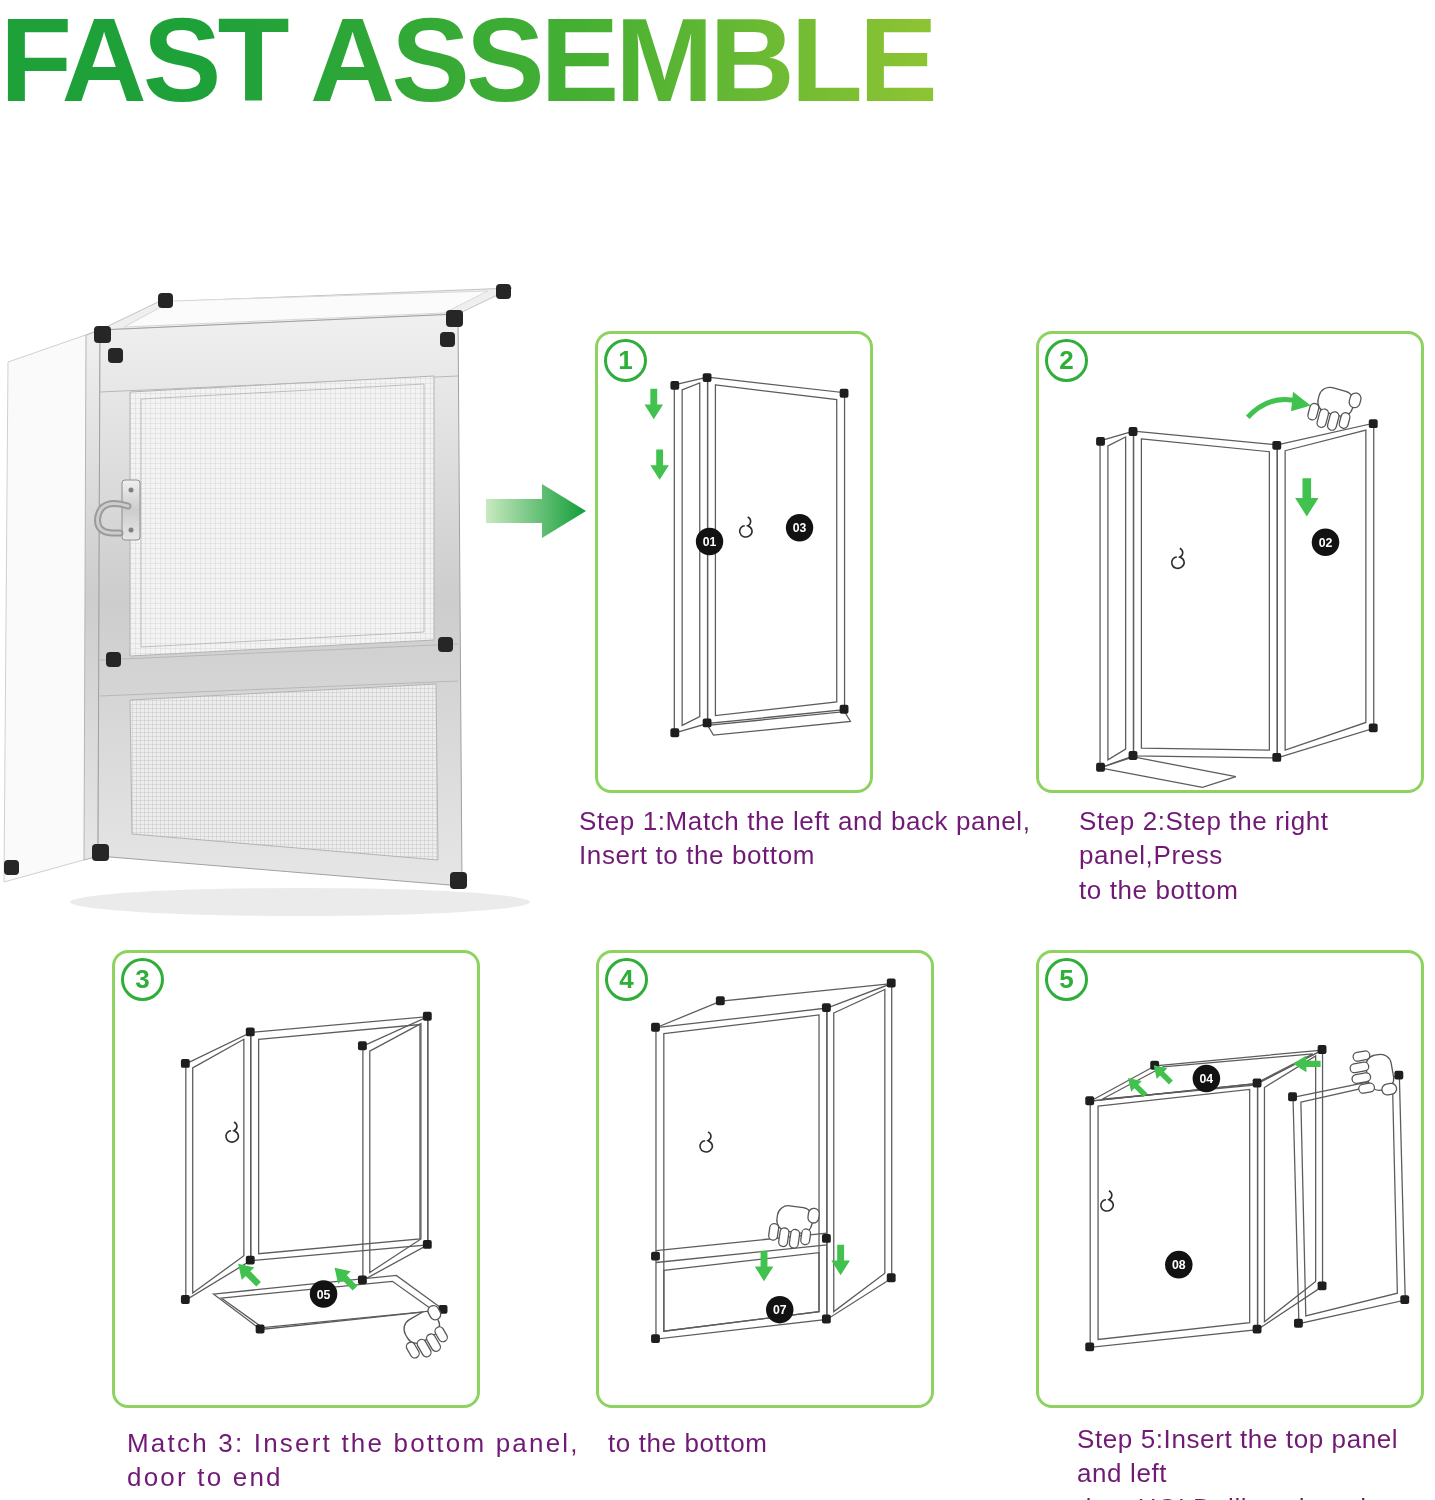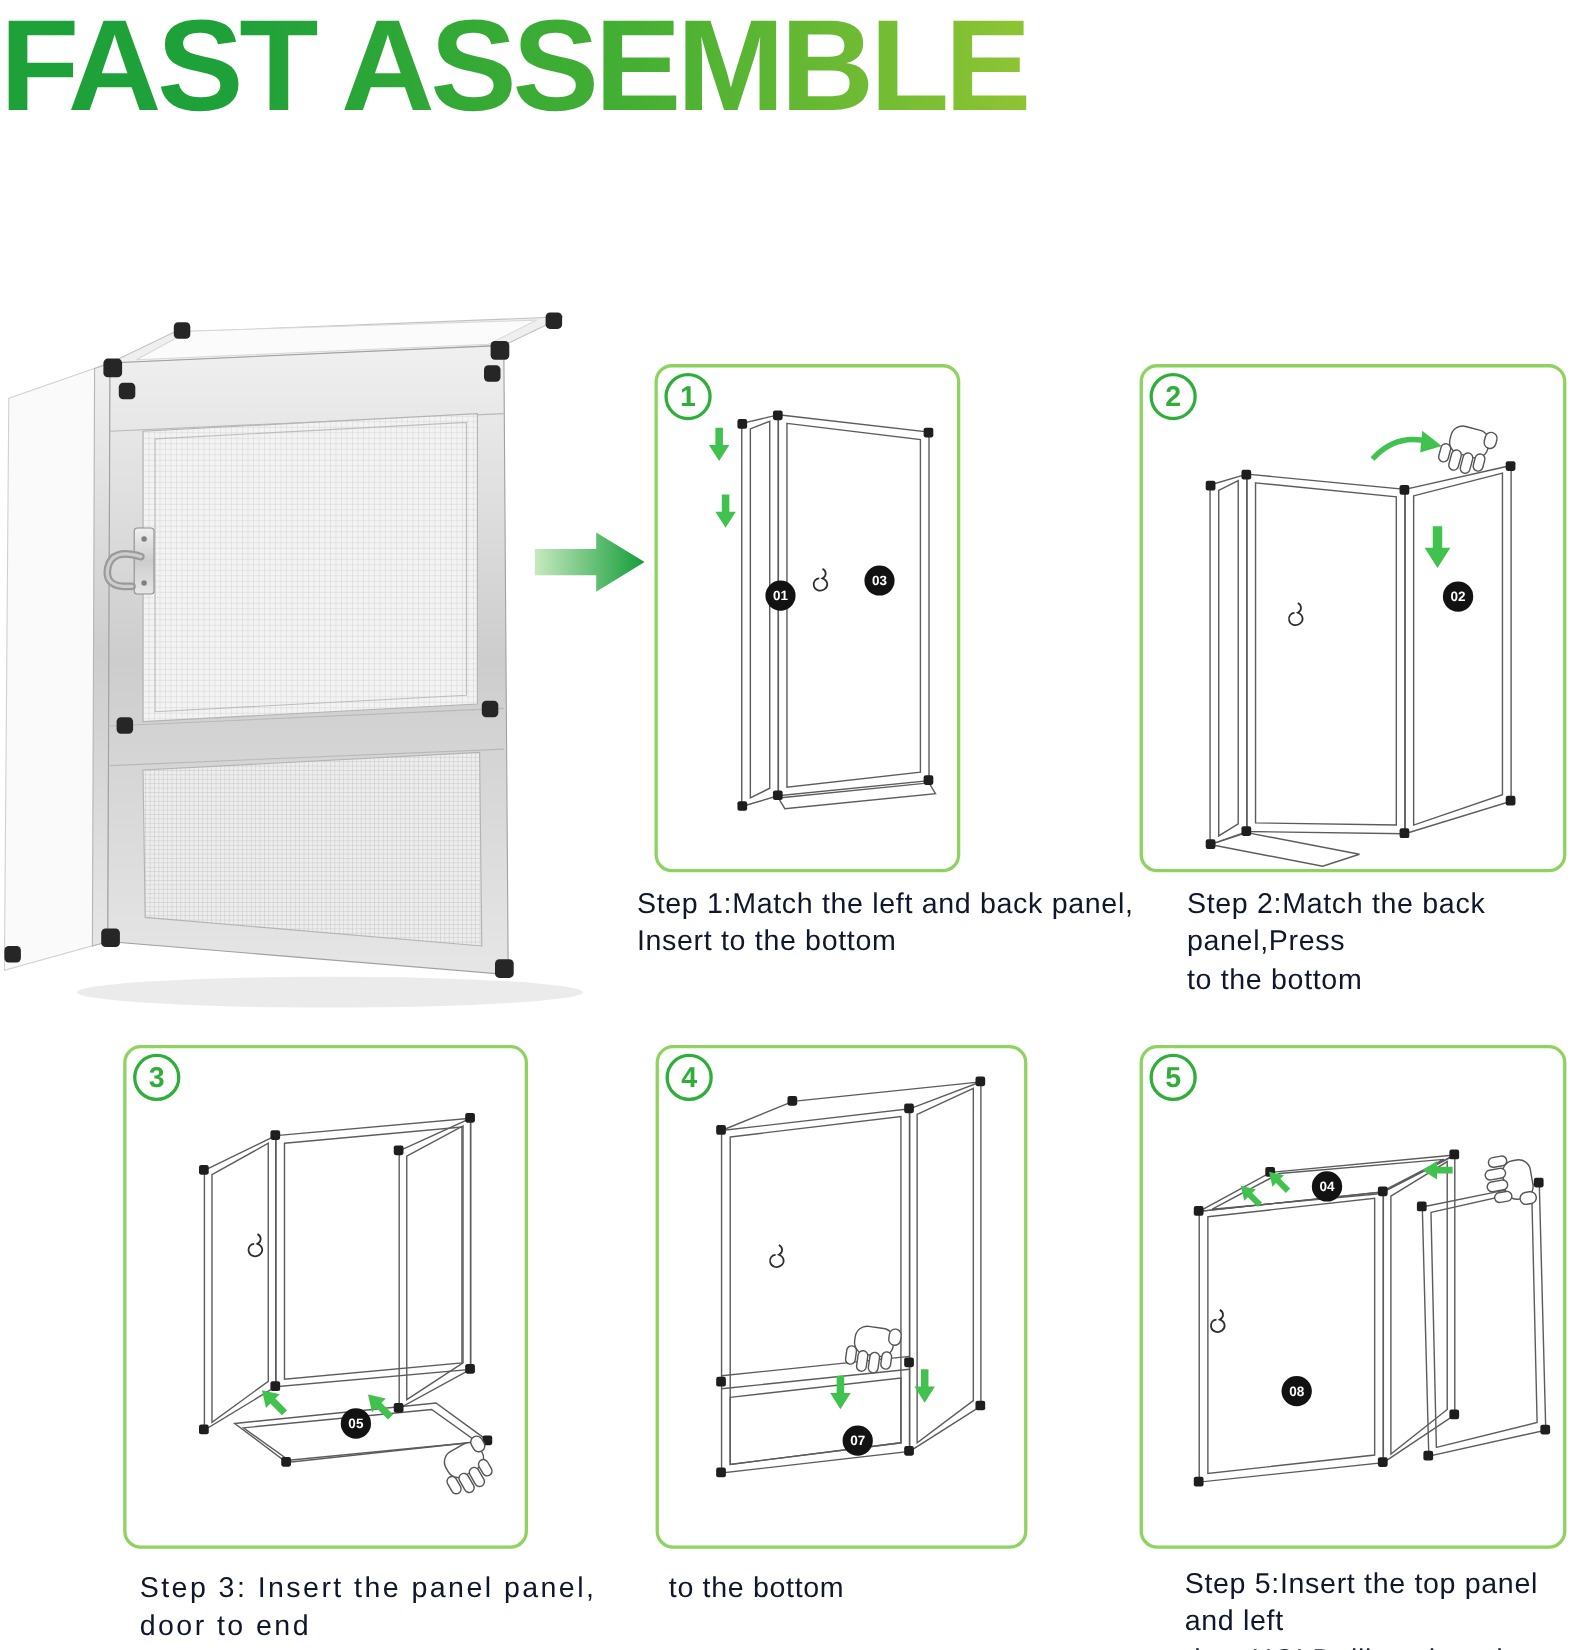--- a/index.html
+++ b/index.html
@@ -21,21 +21,21 @@
   .step{position:absolute;border:3px solid #8ed35f;border-radius:16px;background:#fff}
   .step svg.diagram{position:absolute;left:0;top:0;width:100%;height:100%;overflow:visible}
 
   .badge{
     position:absolute;left:6px;top:5px;width:43px;height:43px;z-index:2;
     border:3px solid #2fae3a;border-radius:50%;background:#fff;
     color:#2fae3a;font-weight:bold;font-size:26px;
     display:flex;align-items:center;justify-content:center;
   }
 
-  .caption{position:absolute;font-size:26px;color:#0f172a;letter-spacing:.6px;line-height:1.32}
+  .caption{position:absolute;font-size:26px;color:#701a75;letter-spacing:.6px;line-height:1.32}
   .caption span{display:block}
   .cap-wide{letter-spacing:2.2px}
 
   
   .wire{fill:none;stroke:#5c5c5c;stroke-width:1.3px}
   .conn{fill:#1e1e1e}
   .garrow{fill:#41c24f}
   .plab circle{fill:#121212}
   .plab text{fill:#fff;font-weight:bold;font-size:12.5px;text-anchor:middle;font-family:"Liberation Sans",sans-serif}
   .hook{fill:none;stroke:#2c2c2c;stroke-width:1.6px}
@@ -208,21 +208,21 @@
       </g>
       <path class="garrow" transform="translate(272,146) scale(1.25)" d="M-3.5,0 L3.5,0 L3.5,16 L9.5,16 L0,31 L-9.5,16 L-3.5,16 Z"></path>
       <path class="hook" transform="translate(140,228)" d="M3,-11 C7,-9 7,-4 3,-2 C8,0 9,5 5,8 C1,11 -4,9 -5,5 C-6,1 -3,-2 0,-2"></path>
       <g class="plab">
         <circle cx="291" cy="211" r="14"></circle>
           <text x="291" y="215.5">02</text>
       </g>
     </svg>
   </section>
   <p class="caption" style="left:1079px;top:804px">
-    <span>Step 2:Match the back panel,Press</span>
+    <span>Step 2:Step the right panel,Press</span>
       <span>to the bottom</span>
   </p>
 
   <section class="step" style="left:112px;top:950px;width:368px;height:458px">
     <div class="badge">
         <span>3</span>
       </div>
     <svg class="diagram" viewBox="0 0 368 458">
       <g>
         <path class="wire" d="M72,112 L138,80 L138,312 L72,352 Z"></path>
@@ -263,21 +263,21 @@
         <rect x="14" y="-16" width="11" height="15" rx="5.5"></rect>
       </g>
       <path class="hook" transform="translate(118,182)" d="M3,-11 C7,-9 7,-4 3,-2 C8,0 9,5 5,8 C1,11 -4,9 -5,5 C-6,1 -3,-2 0,-2"></path>
       <g class="plab">
         <circle cx="212" cy="346" r="14"></circle>
           <text x="212" y="350.5">05</text>
       </g>
     </svg>
   </section>
   <p class="caption cap-wide" style="left:127px;top:1426px">
-    <span>Step 3: Insert the panel panel,</span>
+    <span>Match 3: Insert the bottom panel,</span>
       <span>door to end</span>
   </p>
 
   <section class="step" style="left:596px;top:950px;width:338px;height:458px">
     <div class="badge">
         <span>4</span>
       </div>
     <svg class="diagram" viewBox="0 0 338 458">
       <g>
         <path class="wire" d="M58,75 L232,55 L232,372 L58,392 Z"></path>

